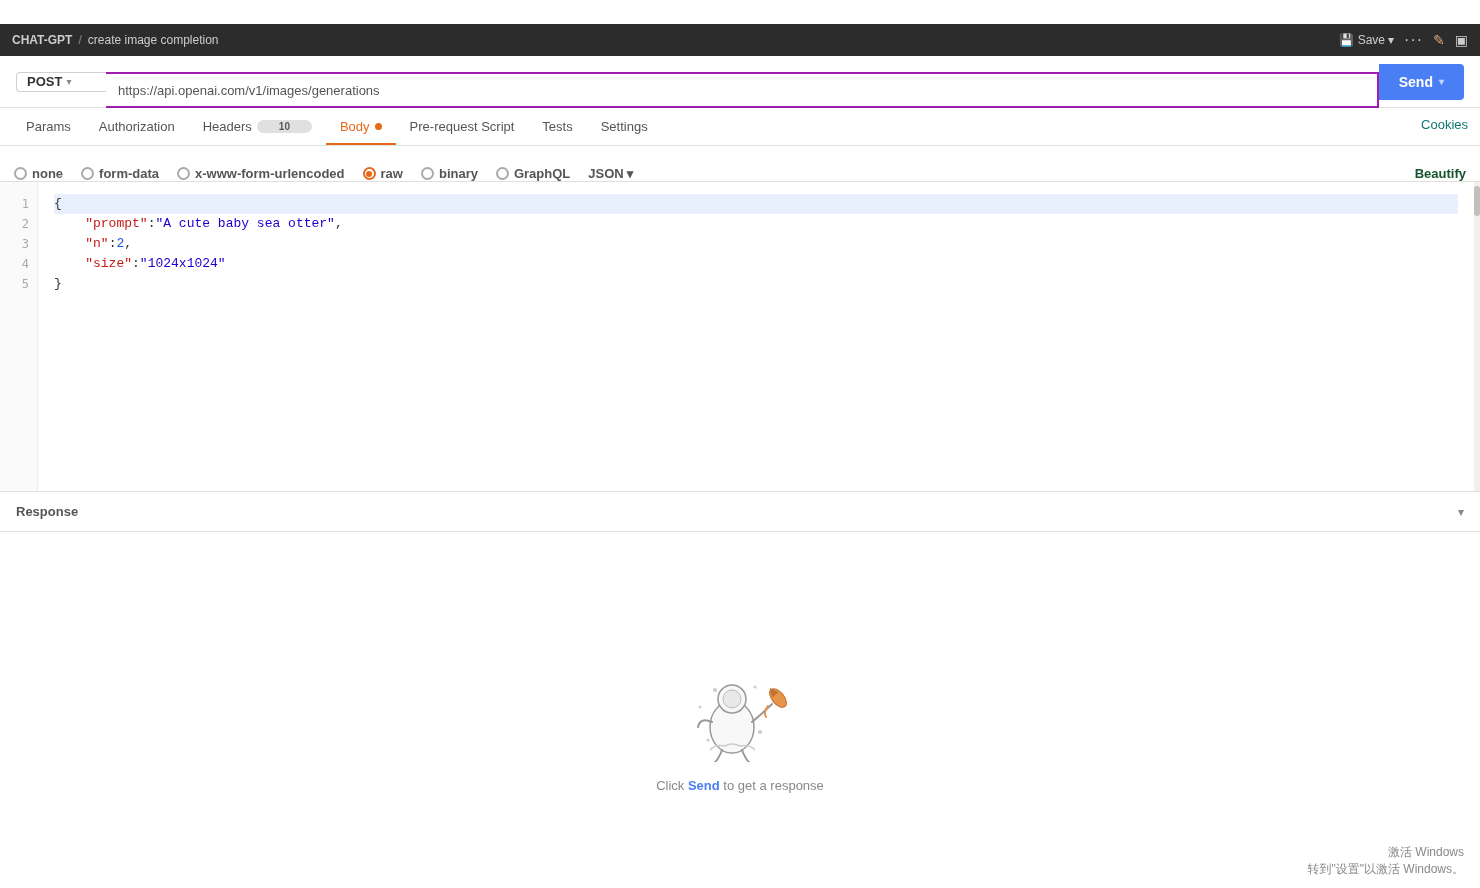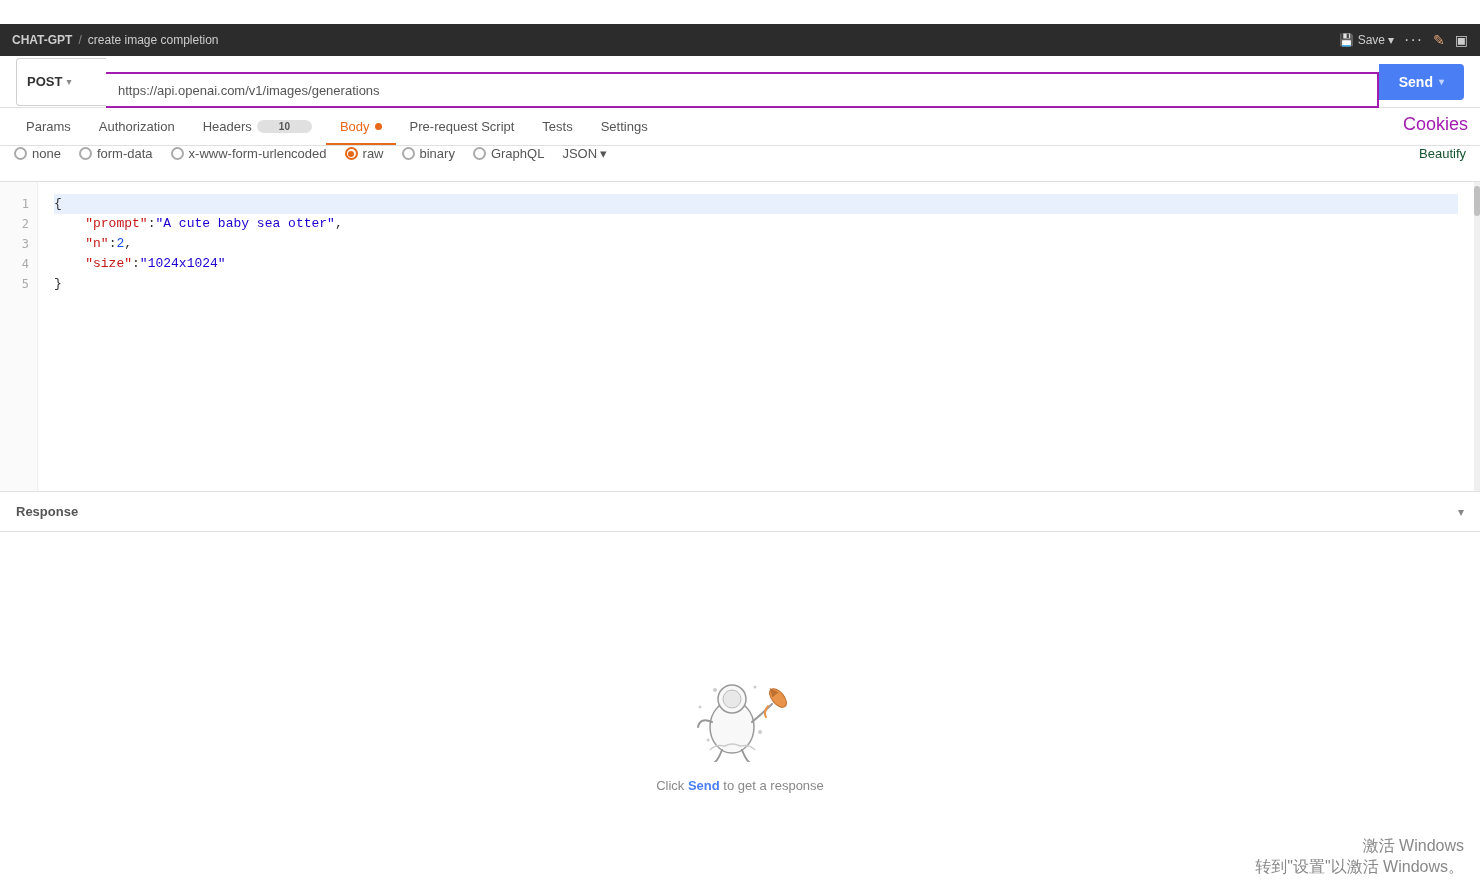--- a/index.html
+++ b/index.html
@@ -34,21 +34,21 @@
       border-bottom: 1px solid #e0e0e0;
       display: flex;
       align-items: center;
       padding: 0 16px;
       gap: 0;
     }
     .method-select {
       display: flex; align-items: center; gap: 4px;
       border: 1px solid #d0d0d0; border-right: none;
       border-radius: 4px 0 0 4px;
-      padding: 0 10px; height: 48px; background: #fff;
+      padding: 0 10px; height: 20px; background: #fff;
       cursor: pointer; min-width: 90px;
     }
     .method-label { font-weight: 700; color: #333; font-size: 13px; }
     .chevron-down { color: #888; font-size: 10px; }
     .url-input {
       flex: 1; height: 36px;
       border: 2px solid #a21caf; border-radius: 0;
       padding: 0 12px; font-size: 13px; color: #555;
       outline: none;
       margin-top: 17px;
@@ -83,33 +83,34 @@
     .tab.active { color: #e8681a; border-bottom: 2px solid #e8681a; }
     .tab-badge {
       background: #e0e0e0; color: #555; border-radius: 8px;
       padding: 1px 22px; font-size: 10px; font-weight: 600;
     }
     .tab-dot {
       width: 7px; height: 7px; border-radius: 50%; background: #e8681a;
       display: inline-block;
     }
     .cookies-link {
-      margin-left: auto; color: #a21caf; font-size: 18px; cursor: pointer;
+      margin-left: auto; color: #0f766e; font-size: 13px; cursor: pointer;
       align-self: center; padding-bottom: 4px;
     }
 
     
     .body-options {
       height: 36px;
       background: #fff;
       border-bottom: 1px solid #e0e0e0;
       display: flex;
-      align-items: flex-start;
+      align-items: flex-end;
       padding: 0 14px;
       gap: 18px;
+      font-weight: bold;
     }
     .radio-group { display: flex; align-items: center; gap: 5px; cursor: pointer; color: #555; font-size: 13px; }
     .radio-dot {
       width: 13px; height: 13px; border-radius: 50%;
       border: 2px solid #aaa; display: flex; align-items: center; justify-content: center;
     }
     .radio-dot.raw-dot { border-color: #e8681a; }
     .radio-dot.raw-dot::after { content: ''; width: 6px; height: 6px; border-radius: 50%; background: #e8681a; }
     .json-select {
       display: flex; align-items: center; gap: 3px;
@@ -170,21 +171,21 @@
       flex: 1; display: flex; flex-direction: column; align-items: center; justify-content: center;
       height: calc(888px - 32px - 52px - 38px - 36px - 310px - 40px);
       background: #fff;
     }
     .astronaut-container { display: flex; flex-direction: column; align-items: center; gap: 16px; }
     .send-hint { font-size: 13px; color: #888; }
 
     
     .win-activation {
       position: fixed; bottom: 10px; right: 16px;
-      font-size: 16px; color: #888;
+      font-size: 12px; color: #888;
       text-align: right;
     }
   </style>
 </head>
 <body>
 
 <div class="top-bar">
   <div class="top-bar-left">
     <span style="color:#ccc;font-weight:600;">CHAT-GPT</span>
     <span class="breadcrumb-sep">/</span>

